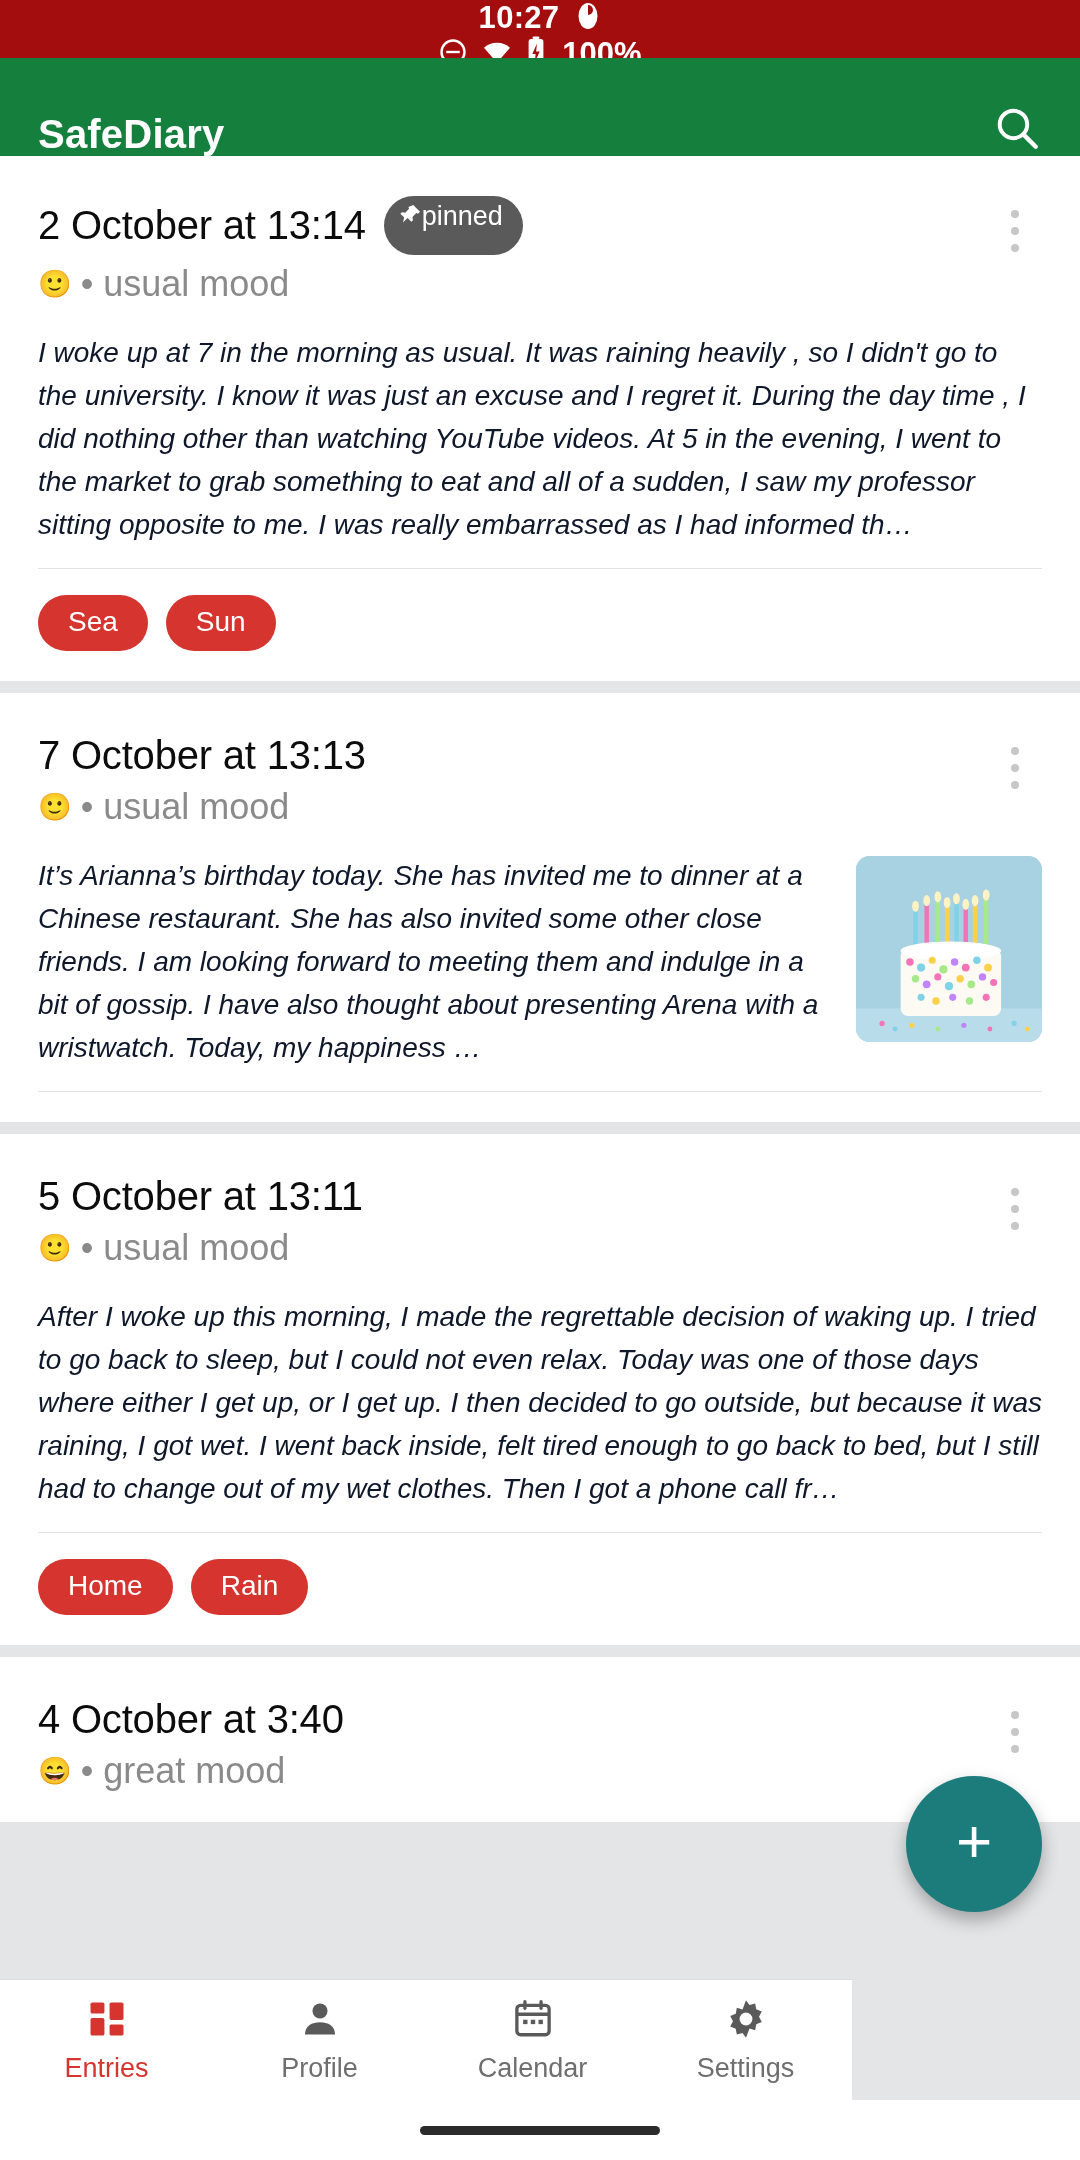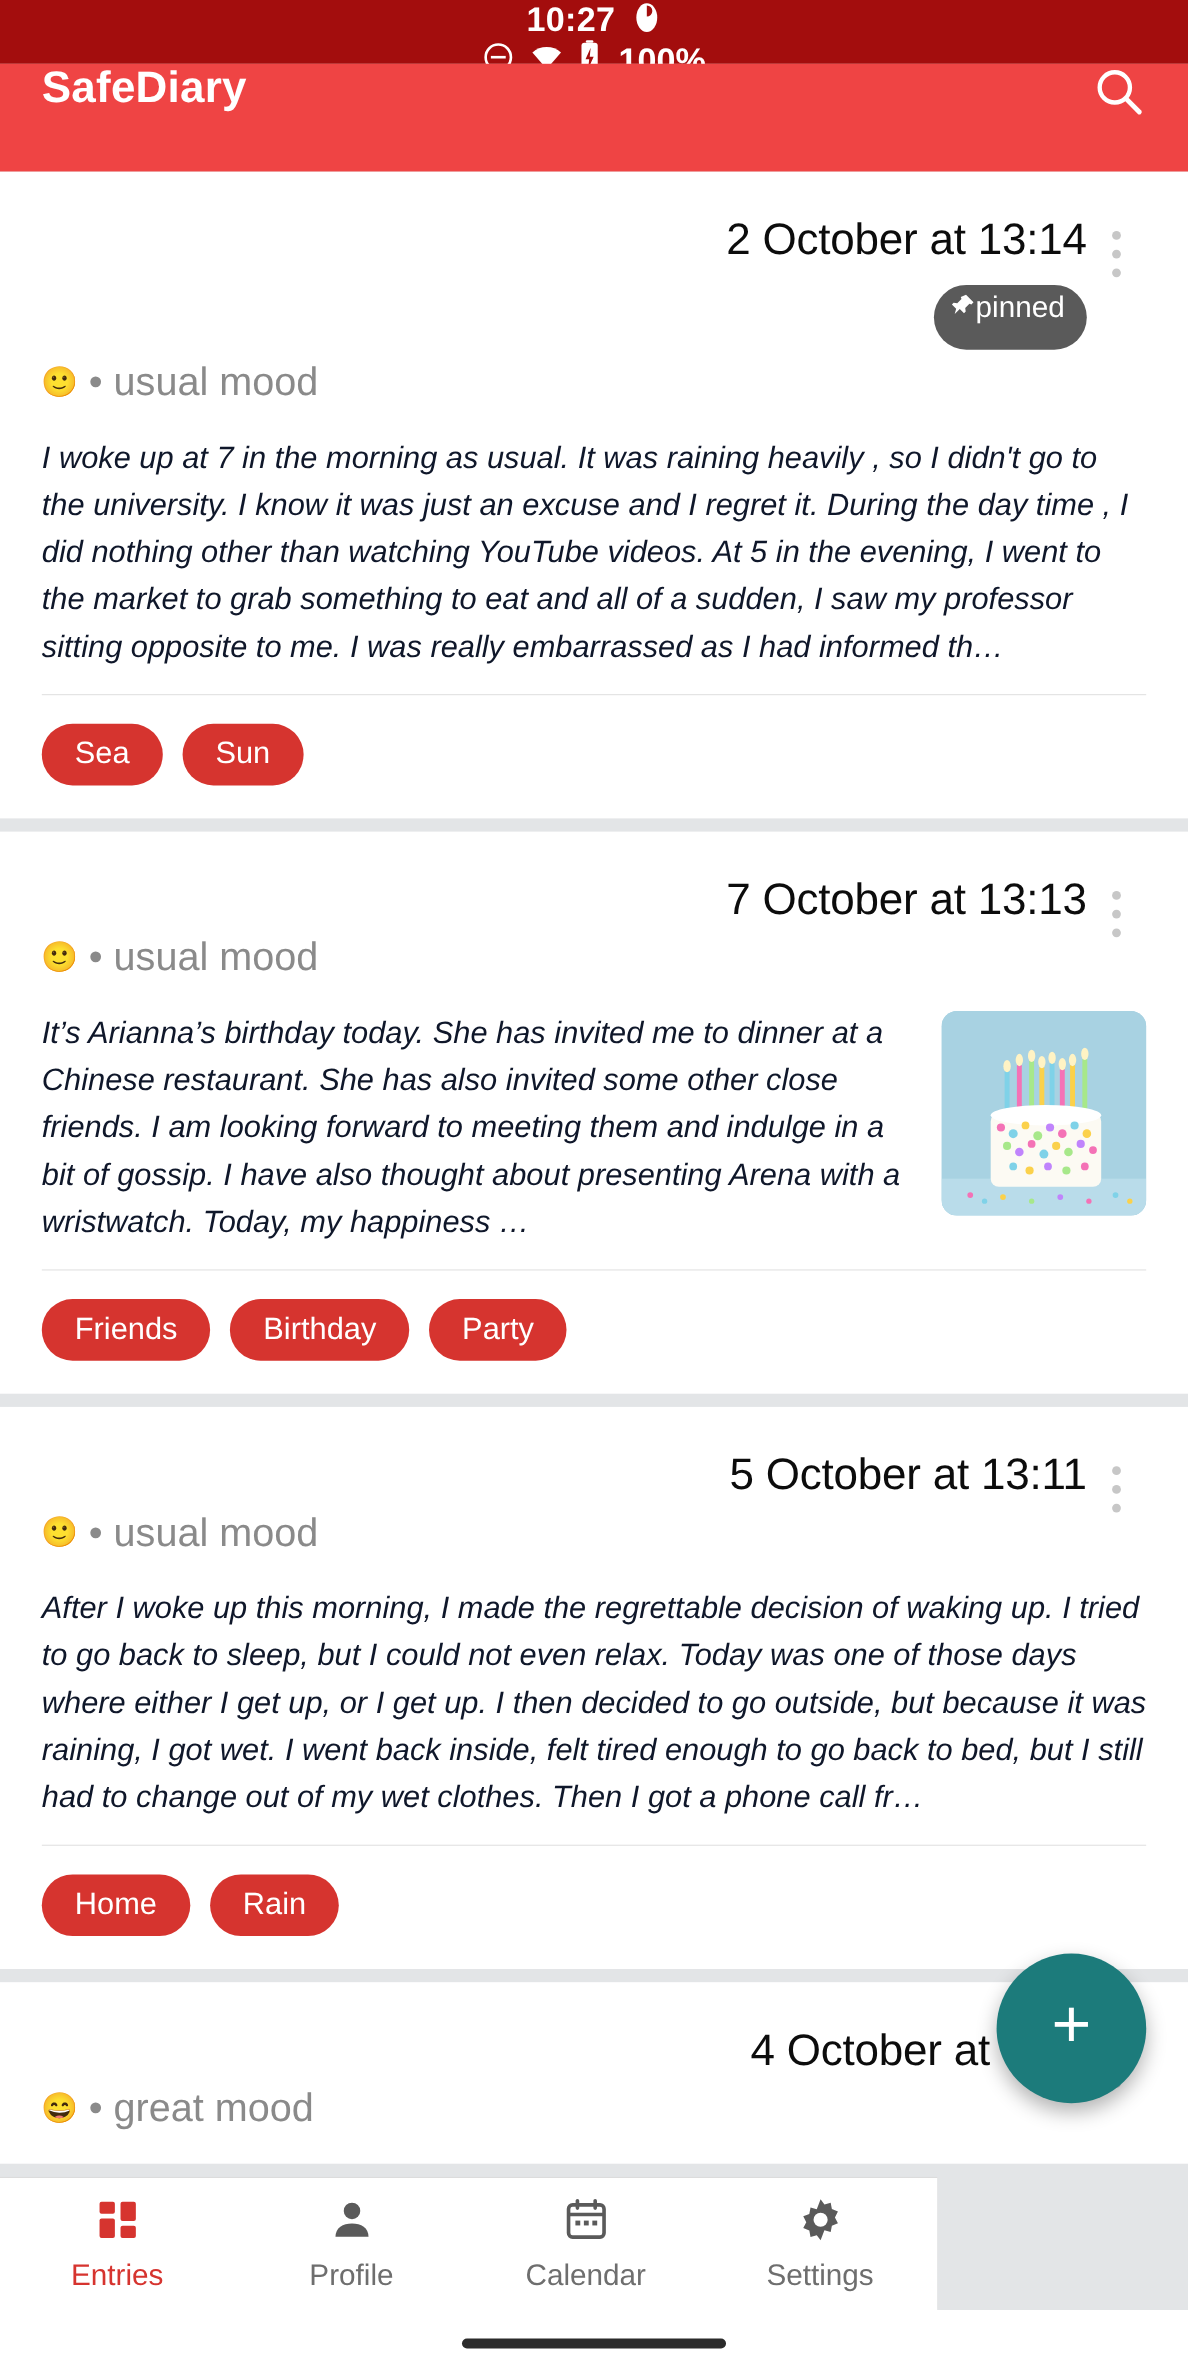--- a/index.html
+++ b/index.html
@@ -19,41 +19,41 @@
     flex-direction:column;
   }
   .sb-left{ display:flex; align-items:center; gap:16px; }
   .sb-time{ font-size:31px; font-weight:600; letter-spacing:.3px; }
   .sb-right{ display:flex; align-items:center; gap:13px; }
   .sb-pct{ font-size:31px; font-weight:600; margin-left:3px; }
 
   
   .appbar{
     position:absolute; top:58px; left:0; width:1080px; height:99px;
-    background:#ef4444; color:#fff;
-    display:flex; align-items:flex-start; justify-content:space-between;
+    background:#15803d; color:#fff;
+    display:flex; align-items:flex-end; justify-content:space-between;
     padding:0 38px;
   }
   .appbar-title{ font-size:40px; font-weight:700; letter-spacing:.2px; }
   .appbar-actions{ display:flex; align-items:center; }
 
   
   .list{
     position:absolute; top:156px; left:0; width:1080px; height:1824px;
     background:#E3E5E7; overflow:hidden;
   }
   .card{
     background:#FFFFFF; width:1080px;
     padding:40px 38px 30px 38px;
     margin-bottom:12px;
     position:relative;
   }
   .card-head{ display:flex; align-items:flex-start; }
   .card-headmain{ flex:1; min-width:0; }
-  .title-row{ display:flex; align-items:flex-end; gap:18px;flex-direction:column; }
+  .title-row{ display:flex; align-items:center; gap:18px; }
   .entry-date{ font-size:40px; font-weight:400; color:#0C0C0C; letter-spacing:-.2px; }
   .pin-badge{
     background:#5A5A5A; color:#fff; border-radius:30px;
     padding:7px 20px 25px 16px; display:inline-flex; align-items:center; 
     font-size:27px; line-height:1;
   }
   .mood-row{ display:flex; align-items:center; gap:9px; margin-top:8px; }
   .mood-emoji{ font-size:27px; line-height:1; }
   .mood-text{ font-size:36px; color:#8A8A8A; }
   .kebab{
@@ -275,25 +275,20 @@
                 <circle cx="44" cy="93" r="1.3" fill="#A7E88A"></circle>
               <circle cx="58" cy="91" r="1.4" fill="#C084FC"></circle>
                 <circle cx="72" cy="93" r="1.3" fill="#F472B6"></circle>
               <circle cx="85" cy="90" r="1.4" fill="#7FD2E8"></circle>
                 <circle cx="92" cy="93" r="1.3" fill="#FBD14B"></circle>
             </g>
           </svg>
         </div>
       </div>
       <div class="divider"></div>
-      <div class="tags">
-        <span class="tag">Friends</span>
-        <span class="tag">Birthday</span>
-        <span class="tag">Party</span>
-      </div>
     </div>
 
     <div class="card">
       <div class="card-head">
         <div class="card-headmain">
           <div class="title-row">
             <span class="entry-date">5 October at 13:11</span>
           </div>
           <div class="mood-row">
             <span class="mood-emoji">🙂</span>

